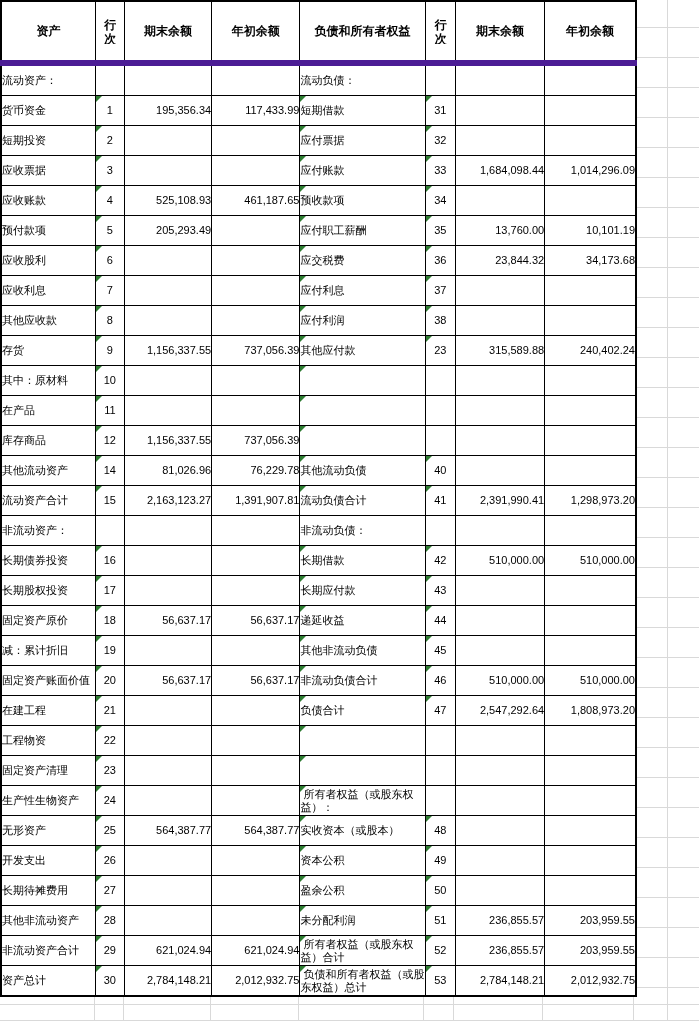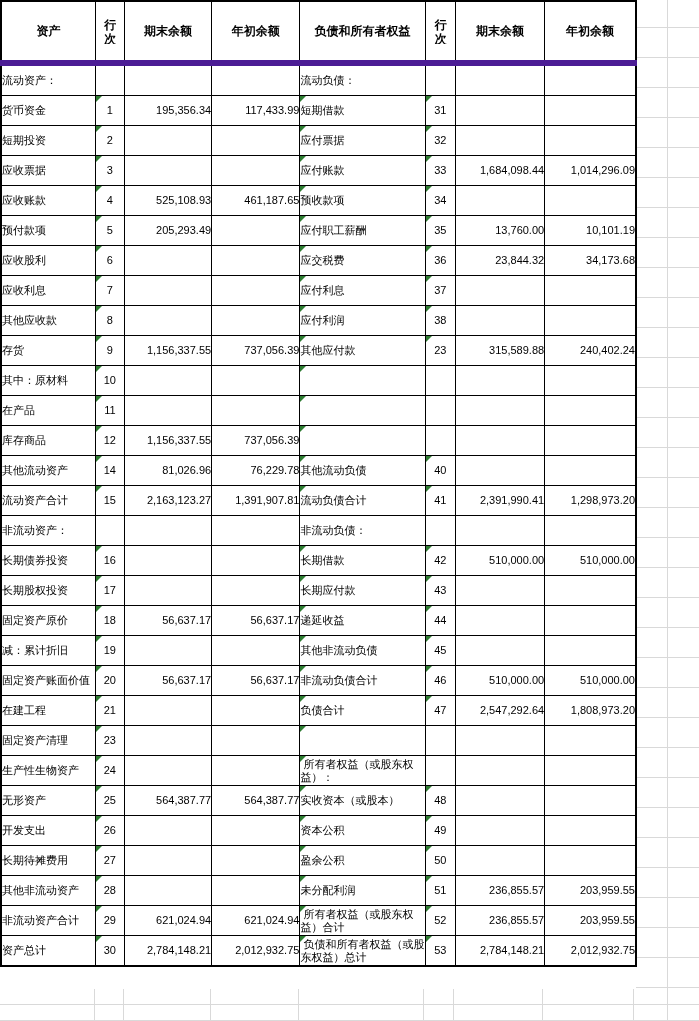--- a/index.html
+++ b/index.html
@@ -317,20 +317,30 @@
           <td class="lbl"><span class="ct">在建工程</span></td>
           <td class="ln"><span class="tri"></span><span class="ct">21</span></td>
           <td class="amt"><span class="ct"></span></td>
           <td class="amt"><span class="ct"></span></td>
           <td class="lbl"><span class="tri"></span><span class="ct">负债合计</span></td>
           <td class="ln"><span class="tri"></span><span class="ct">47</span></td>
           <td class="amt"><span class="ct">2,547,292.64</span></td>
           <td class="amt"><span class="ct">1,808,973.20</span></td>
         </tr>
         <tr>
+          <td class="lbl"><span class="ct">工程物资</span></td>
+          <td class="ln"><span class="tri"></span><span class="ct">22</span></td>
+          <td class="amt"><span class="ct"></span></td>
+          <td class="amt"><span class="ct"></span></td>
+          <td class="lbl"><span class="tri"></span><span class="ct"></span></td>
+          <td class="ln"><span class="ct"></span></td>
+          <td class="amt"><span class="ct"></span></td>
+          <td class="amt"><span class="ct"></span></td>
+        </tr>
+        <tr>
           <td class="lbl"><span class="ct">固定资产清理</span></td>
           <td class="ln"><span class="tri"></span><span class="ct">23</span></td>
           <td class="amt"><span class="ct"></span></td>
           <td class="amt"><span class="ct"></span></td>
           <td class="lbl"><span class="tri"></span><span class="ct"></span></td>
           <td class="ln"><span class="ct"></span></td>
           <td class="amt"><span class="ct"></span></td>
           <td class="amt"><span class="ct"></span></td>
         </tr>
         <tr>

